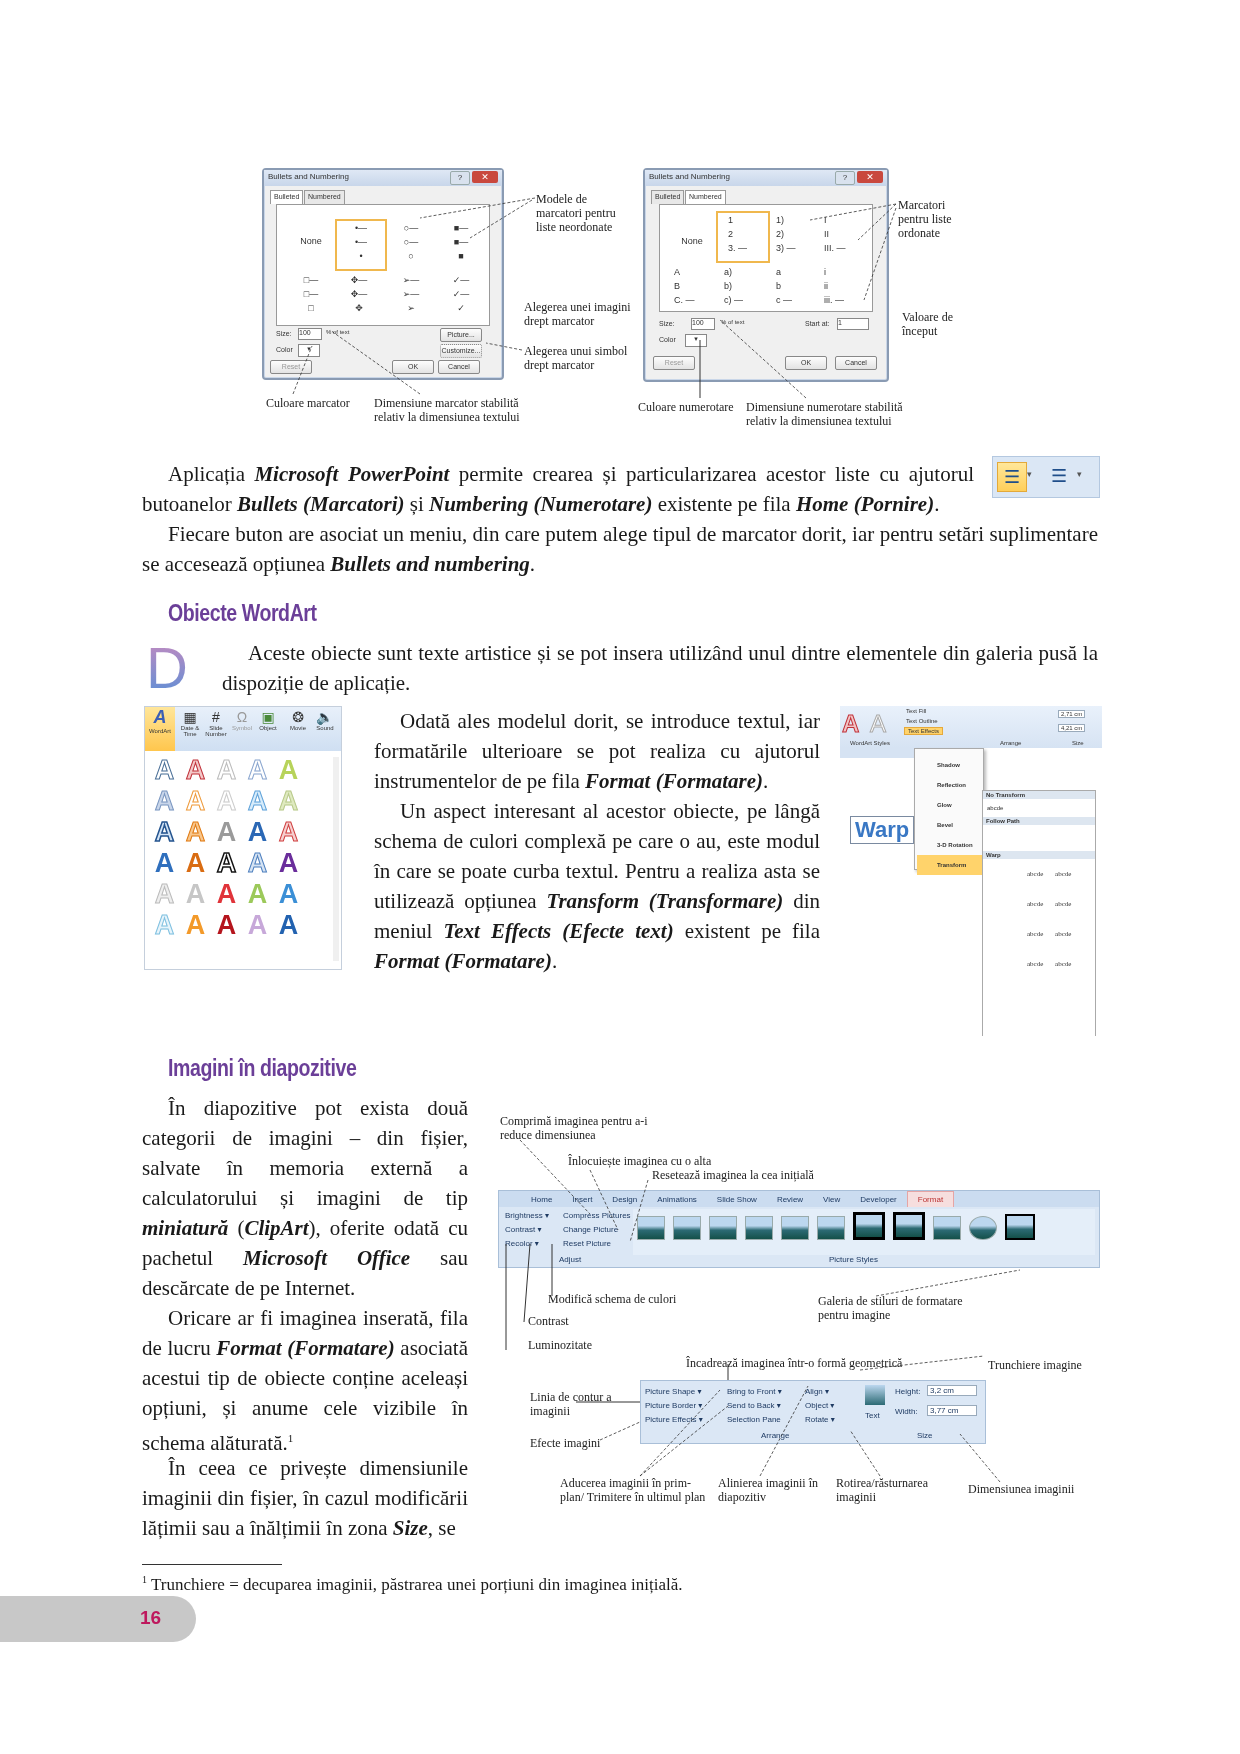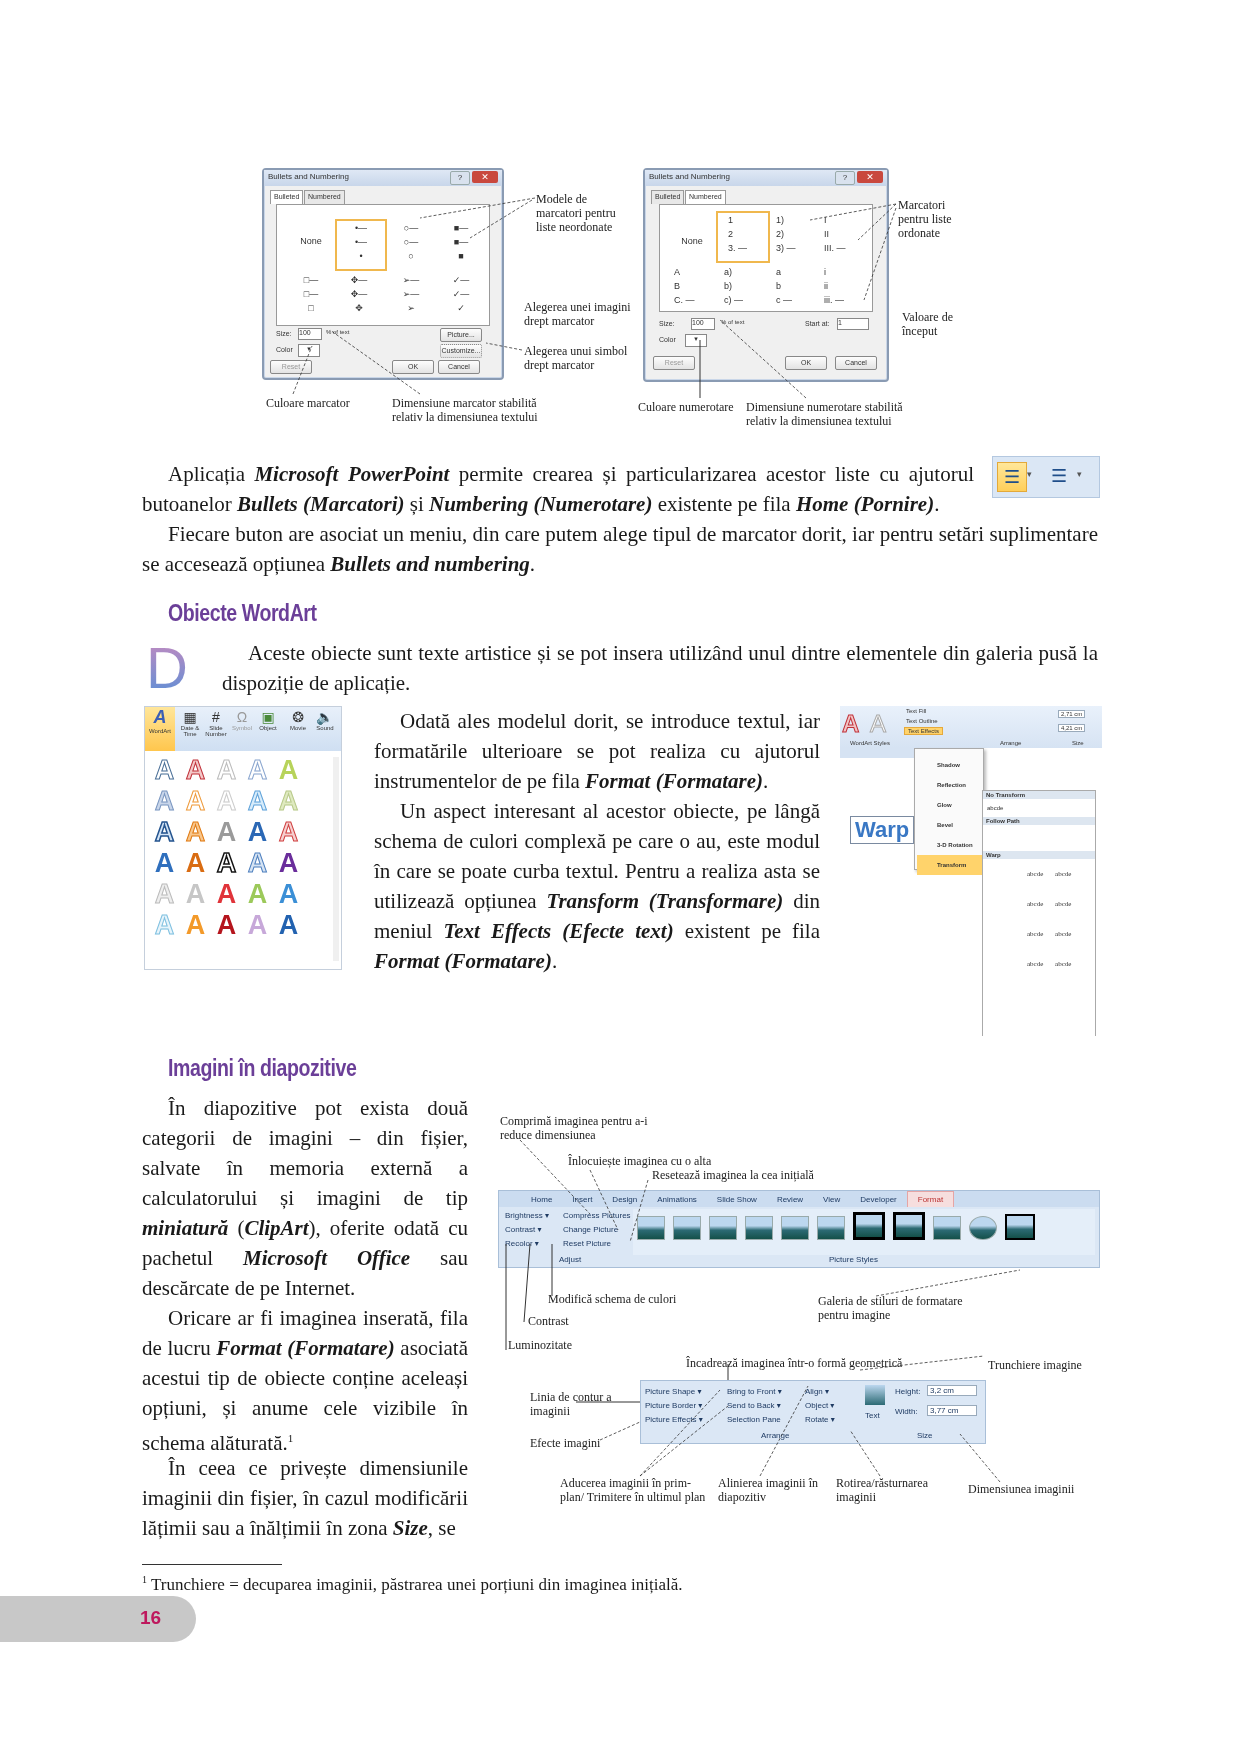--- a/index.html
+++ b/index.html
@@ -59,21 +59,21 @@
   <div class="btn" style="left:176px;top:158px;width:40px;">Picture...</div>
   <div class="btn" style="left:176px;top:174px;width:40px;border-style:dotted;">Customize...</div>
   <div class="btn" style="left:6px;top:190px;width:40px;color:#999;">Reset</div>
   <div class="btn" style="left:128px;top:190px;width:40px;">OK</div>
   <div class="btn" style="left:174px;top:190px;width:40px;">Cancel</div>
 </div>
 <div class="abs callout" style="left:536px;top:192px;width:90px;">Modele de marcatori pentru liste neordonate</div>
 <div class="abs callout" style="left:524px;top:300px;width:110px;">Alegerea unei imagini drept marcator</div>
 <div class="abs callout" style="left:524px;top:344px;width:110px;">Alegerea unui simbol drept marcator</div>
 <div class="abs callout" style="left:266px;top:396px;">Culoare marcator</div>
-<div class="abs callout" style="left:374px;top:396px;width:160px;margin-left:18px;">Dimensiune marcator stabilită relativ la dimensiunea textului</div>
+<div class="abs callout" style="left:374px;top:396px;width:160px;">Dimensiune marcator stabilită relativ la dimensiunea textului</div>
 
 <div class="abs dialog" style="left:643px;top:168px;width:242px;height:210px;">
   <div class="dlg-title">Bullets and Numbering</div>
   <div class="dlg-btn-help">?</div>
   <div class="dlg-btn-close">✕</div>
   <div class="dlg-tab" style="left:6px;background:#e8e8e8;">Bulleted</div>
   <div class="dlg-tab" style="left:40px;">Numbered</div>
   <div class="dlg-panel" style="left:14px;top:34px;width:212px;height:106px;">
     <div class="cell" style="left:8px;top:12px;line-height:48px;text-align:center;">None</div>
     <div class="cell sel" style="left:56px;top:6px;white-space:pre;padding-left:10px;width:40px;">1
@@ -244,21 +244,21 @@
   </div>
   <div class="abs" style="left:60px;top:64px;">Adjust</div>
   <div class="abs" style="left:134px;top:18px;width:462px;height:46px;background:#e4eef9;">
     <span class="thumb"></span><span class="thumb"></span><span class="thumb"></span><span class="thumb"></span><span class="thumb"></span><span class="thumb"></span><span class="thumb" style="border:3px solid #000;"></span><span class="thumb" style="border:3px solid #000;"></span><span class="thumb"></span><span class="thumb" style="border-radius:50%;"></span><span class="thumb" style="border:2px solid #000;"></span>
   </div>
   <div class="abs" style="left:330px;top:64px;">Picture Styles</div>
 </div>
 
 <div class="abs callout" style="left:548px;top:1292px;">Modifică schema de culori</div>
 <div class="abs callout" style="left:528px;top:1314px;">Contrast</div>
-<div class="abs callout" style="left:508px;top:1338px;">Luminozitate</div>
+<div class="abs callout" style="left:508px;top:1338px;padding-left:20px;">Luminozitate</div>
 <div class="abs callout" style="left:818px;top:1294px;width:150px;">Galeria de stiluri de formatare pentru imagine</div>
 
 <div class="abs callout" style="left:686px;top:1356px;">Încadrează imaginea într-o formă geometrică</div>
 <div class="abs callout" style="left:988px;top:1358px;">Trunchiere imagine</div>
 <div class="abs callout" style="left:530px;top:1390px;width:90px;">Linia de contur a imaginii</div>
 <div class="abs callout" style="left:530px;top:1436px;">Efecte imagini</div>
 
 <div class="abs ribbon" style="left:640px;top:1380px;width:344px;height:62px;">
   <div class="abs" style="left:4px;top:4px;line-height:14px;">
     <div>Picture Shape ▾</div>

